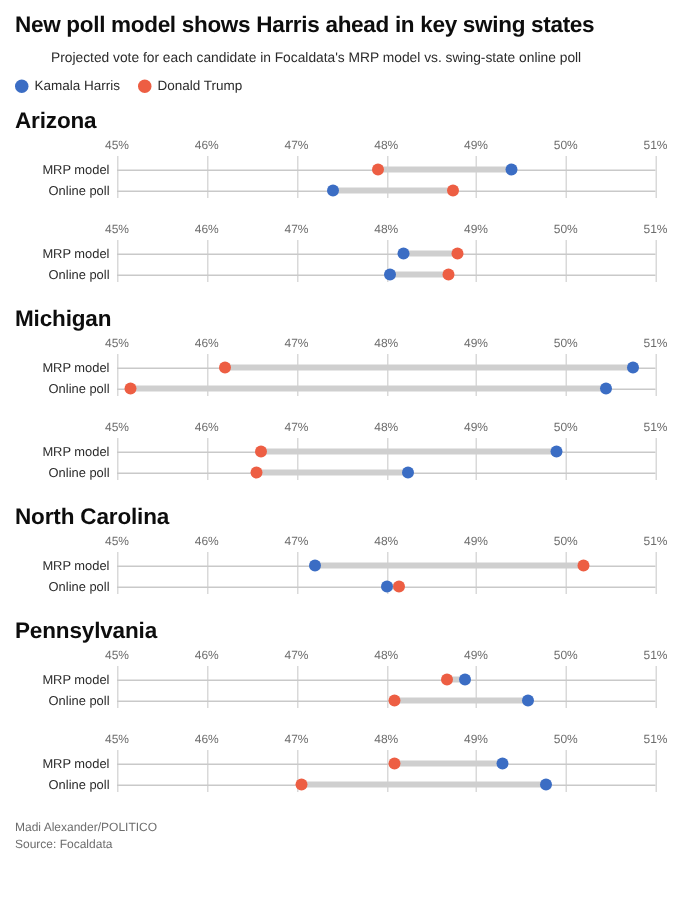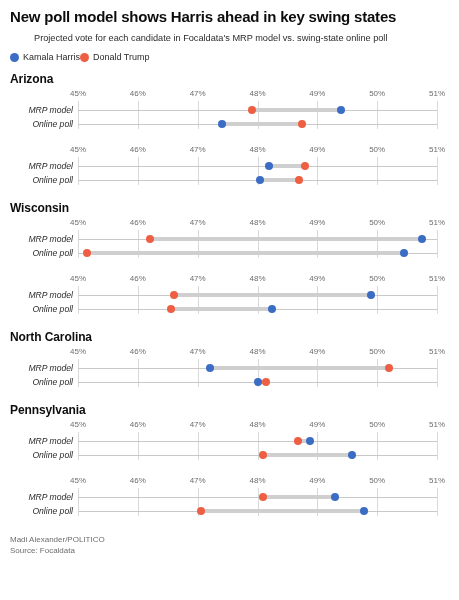--- a/index.html
+++ b/index.html
@@ -31,20 +31,21 @@
   .chart-subtitle {
     font-size: 9.2px;
     line-height: 12px;
     margin: 6px 0 0 0;
     color: #2b2b2b;
     padding-left: 24px;
   }
   .legend {
     display: flex;
     align-items: center;
+    gap: 12px;
     margin-top: 8px;
     margin-bottom: 2px;
   }
   .legend-item {
     display: flex;
     align-items: center;
     gap: 4px;
   }
   .legend-swatch {
     width: 9px;
@@ -54,21 +55,21 @@
   }
   .legend-label {
     font-size: 9px;
     color: #2b2b2b;
   }
 
   .state-block {
     margin-top: 10px;
   }
   .state-name {
-    font-size: 12px;
+    font-size: 15px;
     font-weight: bold;
     color: #0d0d0d;
     margin-bottom: 3px;
     letter-spacing: -0.1px;
   }
   .plot {
     position: relative;
     height: 46px;
   }
   .axis-labels {
@@ -79,21 +80,20 @@
     position: absolute;
     font-size: 8px;
     color: #6d6d6d;
     transform: translateX(-50%);
     white-space: nowrap;
     top: 0;
   }
   .rows {
     position: relative;
     height: 34px;
-    font-style: italic;
   }
   .gridlines {
     position: absolute;
     left: 0; right: 0; top: 0; bottom: 6px;
     pointer-events: none;
   }
   .gridline {
     position: absolute;
     top: 0;
     bottom: 0;
@@ -239,21 +239,21 @@
               <span class="row-label" style="left: -12px; right: auto;">Online poll</span>
               <div class="baseline" style="left: 68px; width: 359px;"></div>
               <div class="connector" style="left: 250.492px; width: 38.8917px;"></div>
               <div class="dot" title="48.7%" style="left: 289.383px; background: rgb(237, 94, 67);"></div>
               <div class="dot" title="48.05%" style="left: 250.492px; background: rgb(59, 109, 196);"></div>
             </div>
           </div>
         </div>
       </div>
       <div class="state-block">
-        <div class="state-name">Wisconsin</div>
+        <div class="state-name">Michigan</div>
         <div class="plot">
           <div class="axis-labels">
             <span class="axis-tick-label" style="left: 68px;">45%</span>
             <span class="axis-tick-label" style="left: 127.833px;">46%</span>
             <span class="axis-tick-label" style="left: 187.667px;">47%</span>
             <span class="axis-tick-label" style="left: 247.5px;">48%</span>
             <span class="axis-tick-label" style="left: 307.333px;">49%</span>
             <span class="axis-tick-label" style="left: 367.167px;">50%</span>
             <span class="axis-tick-label" style="left: 427px;">51%</span>
           </div>

